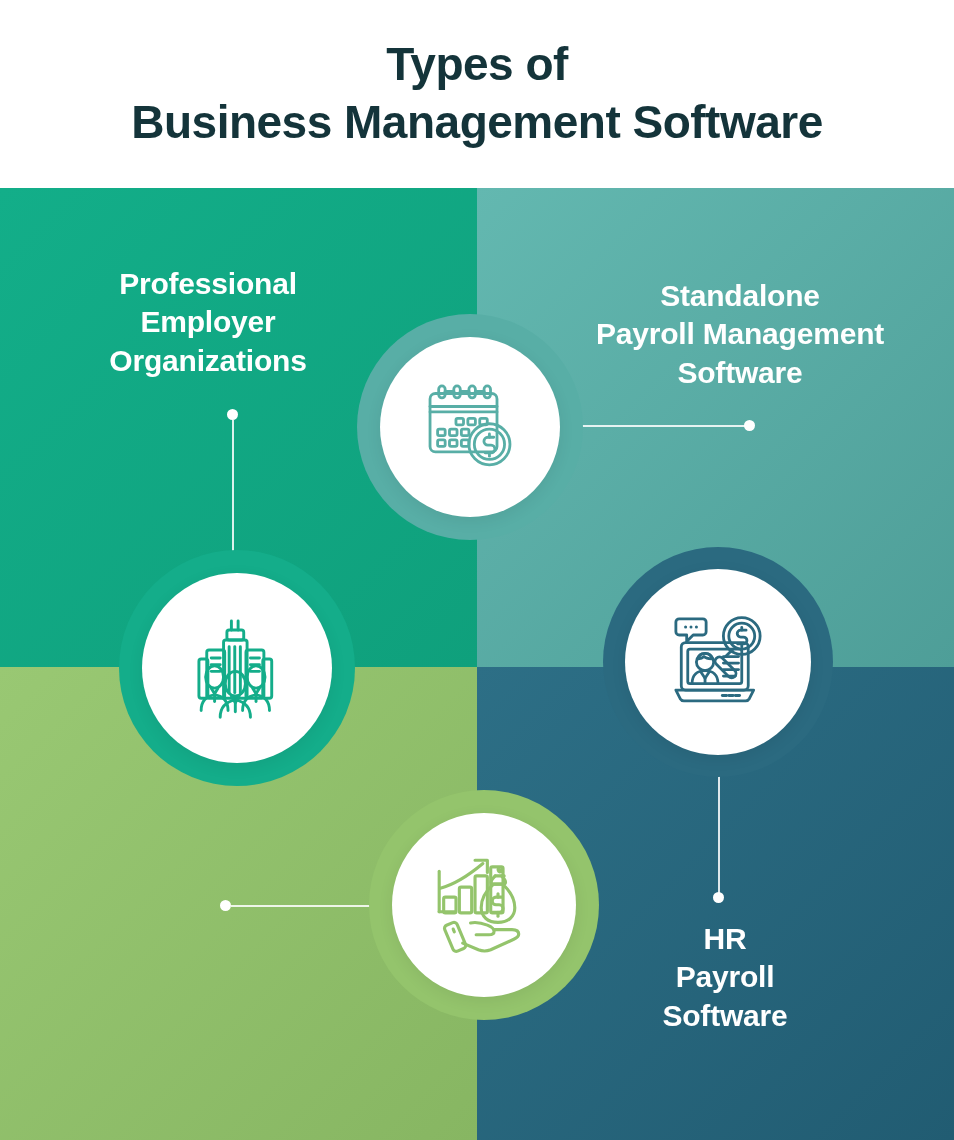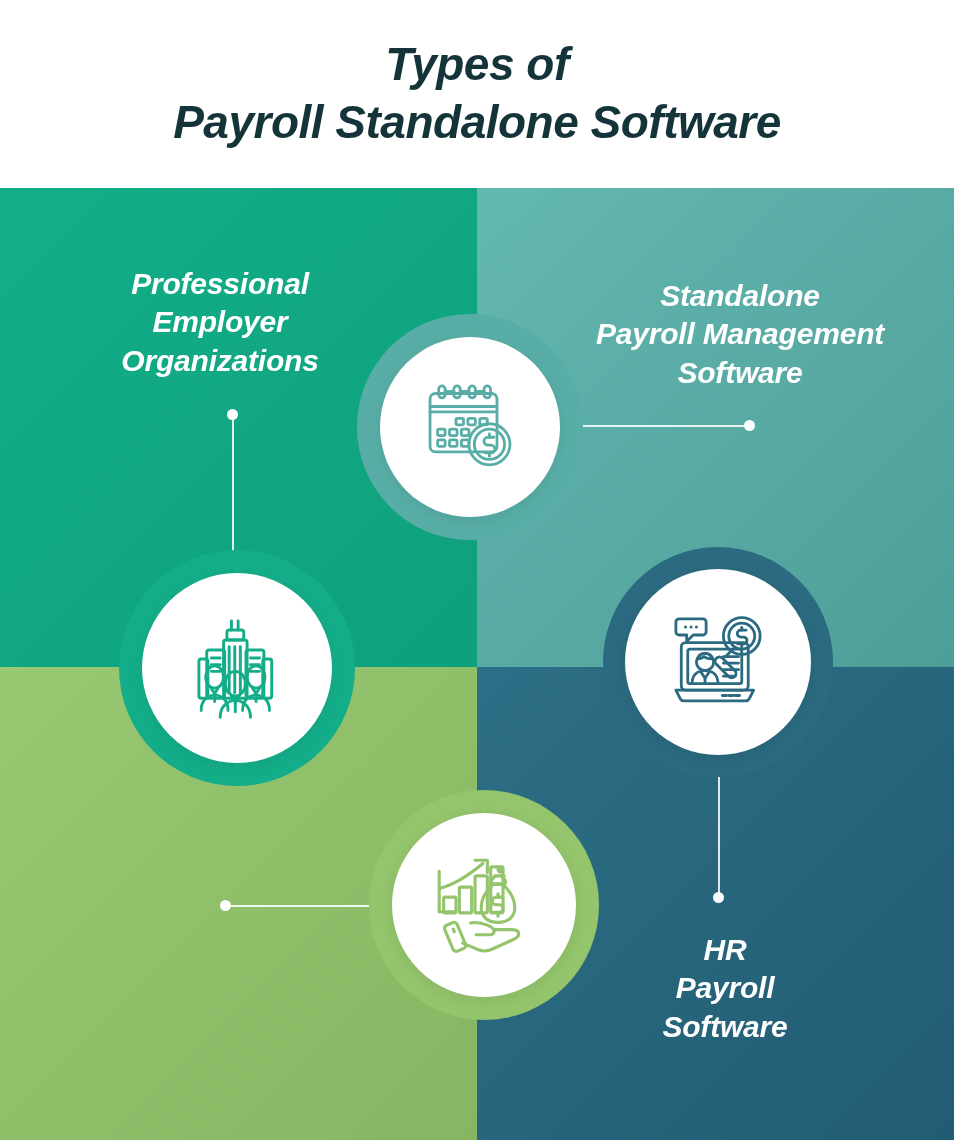--- a/index.html
+++ b/index.html
@@ -9,21 +9,20 @@
   }
   body {
     font-family: "Liberation Sans", sans-serif;
   }
   #infographic {
     position: relative;
     width: 954px;
     height: 1140px;
     overflow: hidden;
     background: #000000;
-    font-style: italic;
   }
 
   
   .header {
     position: absolute;
     left: 0;
     top: 0;
     width: 954px;
     height: 188px;
     background: #ffffff;
@@ -61,24 +60,24 @@
   .label {
     position: absolute;
     color: #ffffff;
     font-size: 30px;
     font-weight: bold;
     line-height: 1.28;
     text-align: center;
     letter-spacing: -0.2px;
     white-space: pre-line;
   }
-  .label-peo   { left: 40px;  top: 265px; width: 360px; }
+  .label-peo   { left: 28px;  top: 265px; width: 360px; }
   .label-spm   { left: 540px; top: 277px; width: 400px; }
   .label-psb   { left: 40px;  top: 925px; width: 400px; }
-  .label-hr    { left: 560px; top: 920px; width: 330px; margin-top: 11px; }
+  .label-hr    { left: 560px; top: 920px; width: 330px; }
 
   
   .conn {
     position: absolute;
     background: rgba(255,255,255,0.85);
   }
   .conn-v { width: 2px; }
   .conn-h { height: 2px; }
   .dot {
     position: absolute;
@@ -124,21 +123,21 @@
 
   .icon-svg { display: block; }
 </style>
 </head>
 <body>
 
 <div id="infographic">
 
   <div class="header">
     <div class="title-line">Types of</div>
-    <div class="title-line">Payroll Standalone Software</div>
+    <div class="title-line">Business Management Software</div>
   </div>
 
   <div class="quadrants">
     <div class="quad quad-tl" style="background:linear-gradient(135deg,#13ae89,#0fa07c);"></div>
     <div class="quad quad-tr" style="background:linear-gradient(135deg,#63b8b0,#4e9e98);"></div>
     <div class="quad quad-bl" style="background:linear-gradient(135deg,#99c873,#87b662);"></div>
     <div class="quad quad-br" style="background:linear-gradient(135deg,#2d6f86,#215c72);"></div>
   </div>
 
   <div class="conn conn-v conn-peo"></div>

